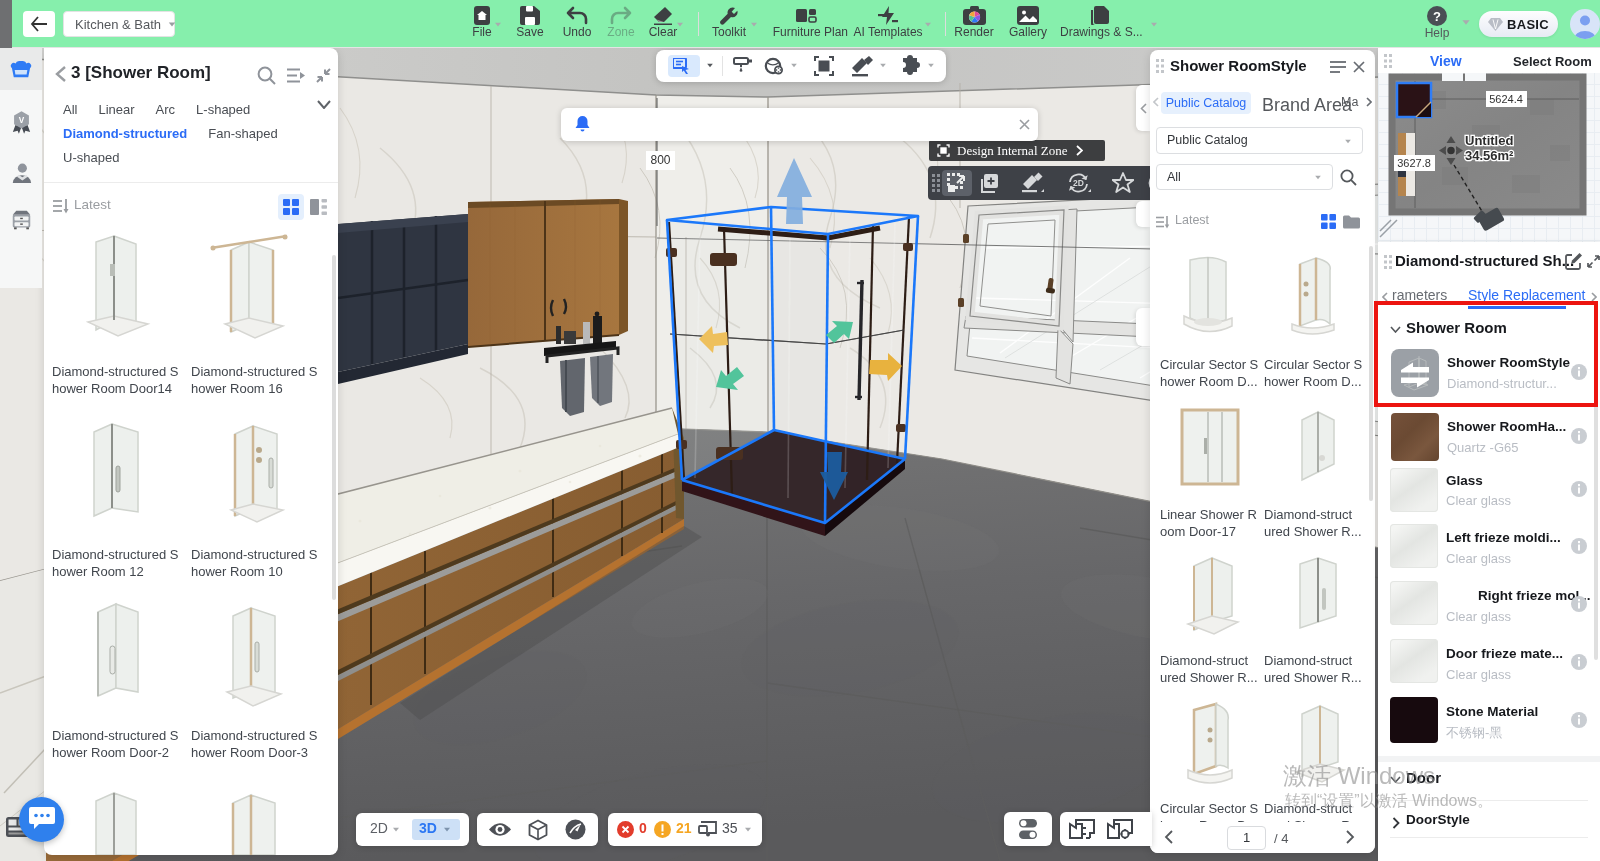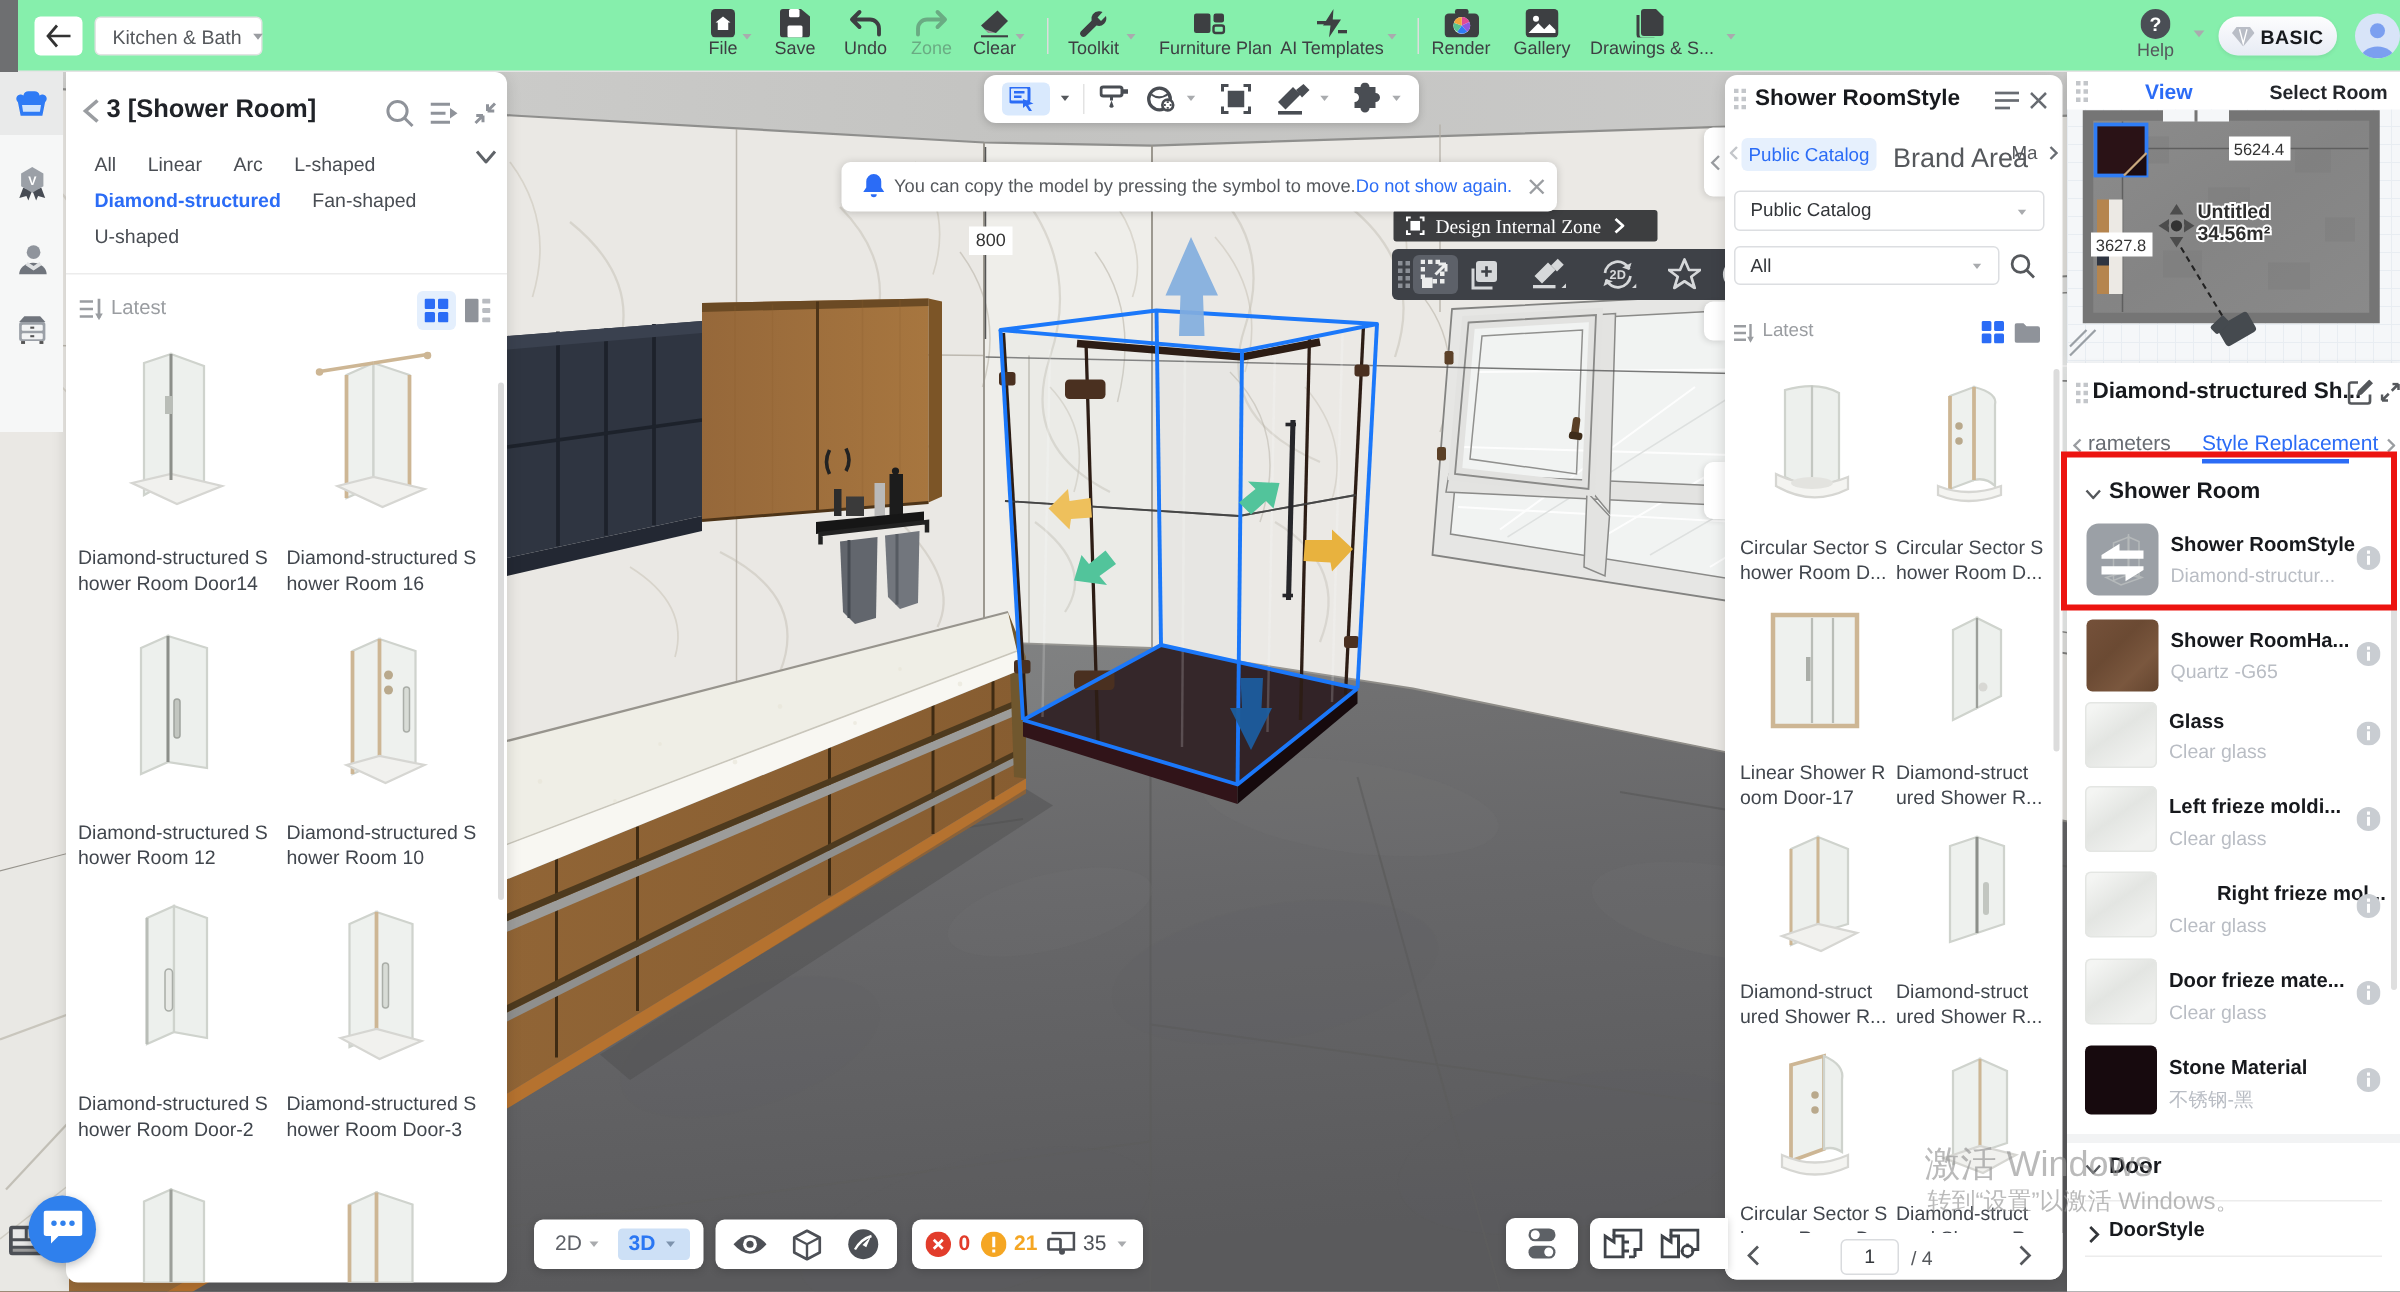--- a/index.html
+++ b/index.html
@@ -706,21 +706,20 @@
       <path d="M8 3 a3 3 0 0 1 6 0 h4 v4 a3 3 0 0 1 0 6 v4 h-4 a3 3 0 0 1 -6 0 H4 v-4 a3 3 0 0 0 0-6 V3 Z" fill="#494d53"></path>
     </svg>
   <span class="caret" style="position:absolute;left:271px;top:13px;transform:scale(.7);"></span>
 </div>
 
 <div class="flt" style="left:561px;top:108px;width:477px;height:33px;border-radius:6px;z-index:26;">
   <svg width="15" height="16" viewBox="0 0 15 16" style="position:absolute;left:14px;top:8px;">
       <path d="M7.5 0 a5 5 0 0 1 5 5 v4 l2 3 H0.5 l2-3 V5 a5 5 0 0 1 5-5 Z" fill="#2b6cf6"></path>
       <path d="M5.5 13.5 a2 2 0 0 0 4 0 Z" fill="#2b6cf6"></path>
     </svg>
-  <div style="position:absolute;left:35px;top:9px;font-size:12.2px;color:#55585c;white-space:nowrap;">You can copy the model by pressing the symbol to move.<span style="color:#2b6cf6">Do not show again.</span></div>
   <svg width="11" height="11" viewBox="0 0 11 11" style="position:absolute;left:458px;top:11px;">
       <path d="M1 1 L10 10 M10 1 L1 10" stroke="#9a9da1" stroke-width="1.6"></path>
     </svg>
 </div>
 
 <div class="abs" style="left:646px;top:151px;width:29px;height:19px;background:#fff;z-index:5;text-align:center;font-size:12px;color:#333;line-height:19px;">800</div>
 
 <div class="abs" style="left:929px;top:140px;width:176px;height:21px;background:#3d3e40;border-radius:2px;z-index:5;display:flex;align-items:center;">
   <svg width="13" height="13" viewBox="0 0 13 13" style="margin-left:8px;">
       <g stroke="#fff" stroke-width="1.4" fill="none">

